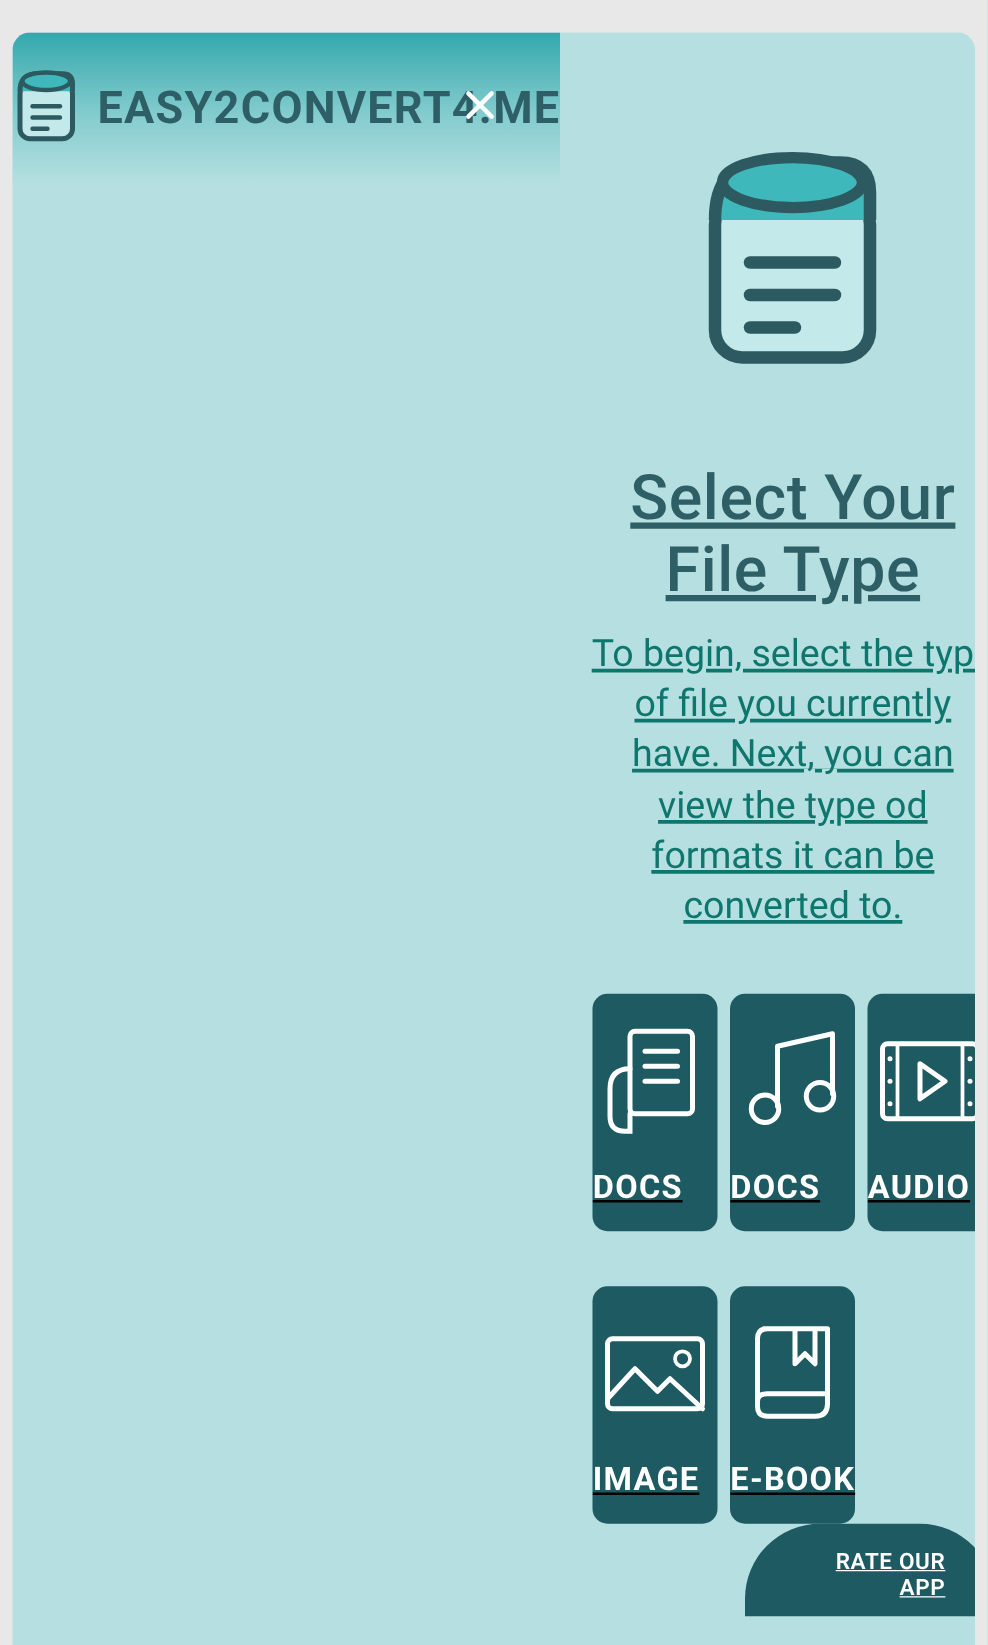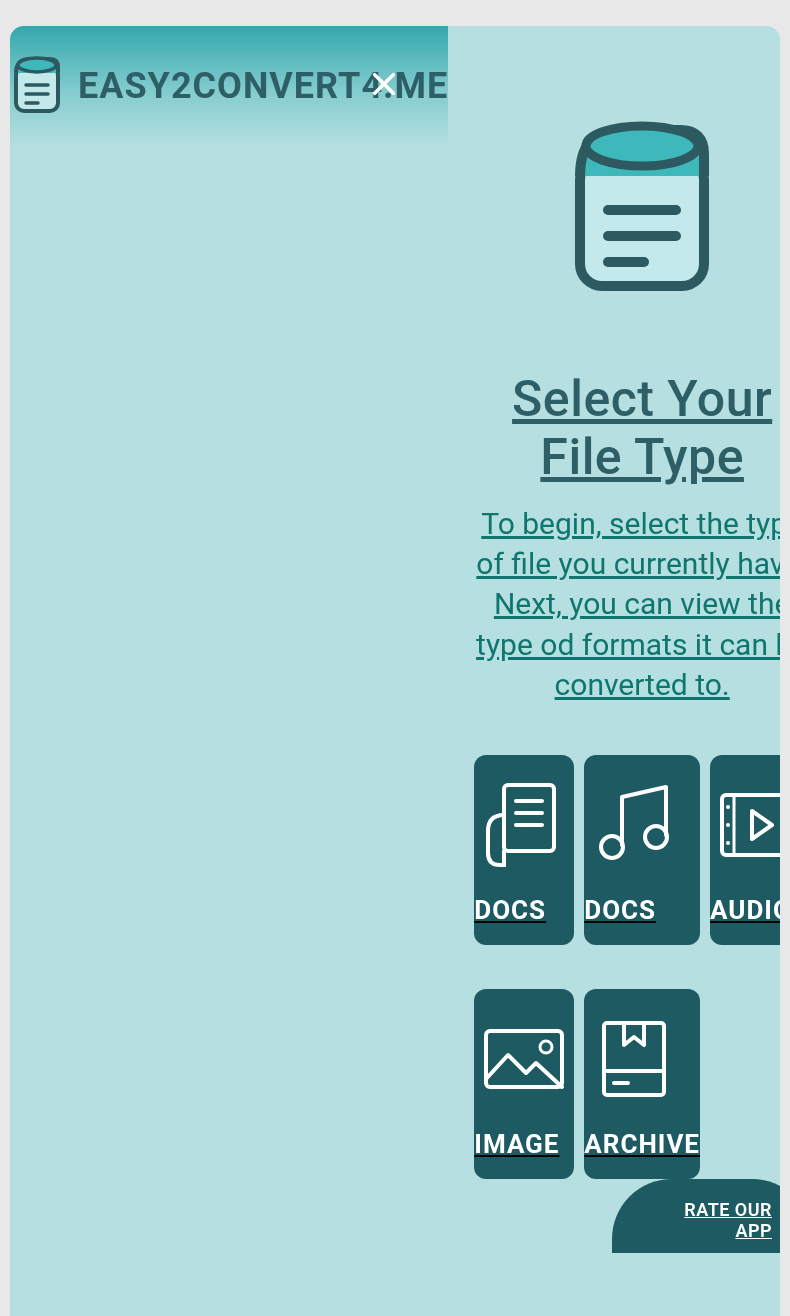--- a/index.html
+++ b/index.html
@@ -249,32 +249,31 @@
         <span class="tile-icon">
           <svg viewBox="0 0 100 100">
             <rect x="12" y="22" width="76" height="56" rx="4" fill="none" stroke="#ffffff" stroke-width="4"></rect>
             <circle cx="72" cy="38" r="6" fill="none" stroke="#ffffff" stroke-width="3"></circle>
             <path d="M 12 70 L 34 46 L 52 64 L 62 54 L 88 78" fill="none" stroke="#ffffff" stroke-width="4" stroke-linejoin="round" stroke-linecap="round"></path>
           </svg>
         </span>
         <span class="tile-label">IMAGE</span>
       </div>
 
+
       <div class="tile tile-row2">
         <span class="tile-icon">
           <svg viewBox="0 0 100 100">
-            <rect x="20" y="14" width="60" height="72" rx="3" fill="none" stroke="#ffffff" stroke-width="4"></rect>
-            <path d="M 40 14 L 40 36 L 50 28 L 60 36 L 60 14" fill="none" stroke="#ffffff" stroke-width="4" stroke-linejoin="round"></path>
-            <line x1="20" y1="62" x2="80" y2="62" stroke="#ffffff" stroke-width="4"></line>
-            <line x1="30" y1="74" x2="44" y2="74" stroke="#ffffff" stroke-width="4" stroke-linecap="round"></line>
-          </svg>
-        </span>
-        <span class="tile-label">ARCHIVE</span>
-      </div>
-
+            <path d="M 26 14 L 78 14 L 78 74 Q 78 84 68 84 L 30 84 Q 22 84 22 76 L 22 22 Q 22 14 30 14" fill="none" stroke="#ffffff" stroke-width="4" stroke-linejoin="round"></path>
+            <path d="M 22 72 Q 22 66 30 66 L 78 66" fill="none" stroke="#ffffff" stroke-width="4"></path>
+            <path d="M 52 14 L 52 42 L 60 34 L 68 42 L 68 14" fill="none" stroke="#ffffff" stroke-width="4" stroke-linejoin="round"></path>
+          </svg>
+        </span>
+        <span class="tile-label">E-BOOK</span>
+      </div>
 
     </div>
 
     <div class="rate-btn">
       <span>RATE OUR APP</span>
     </div>
   </div>
 </div>
 
 </body></html>

